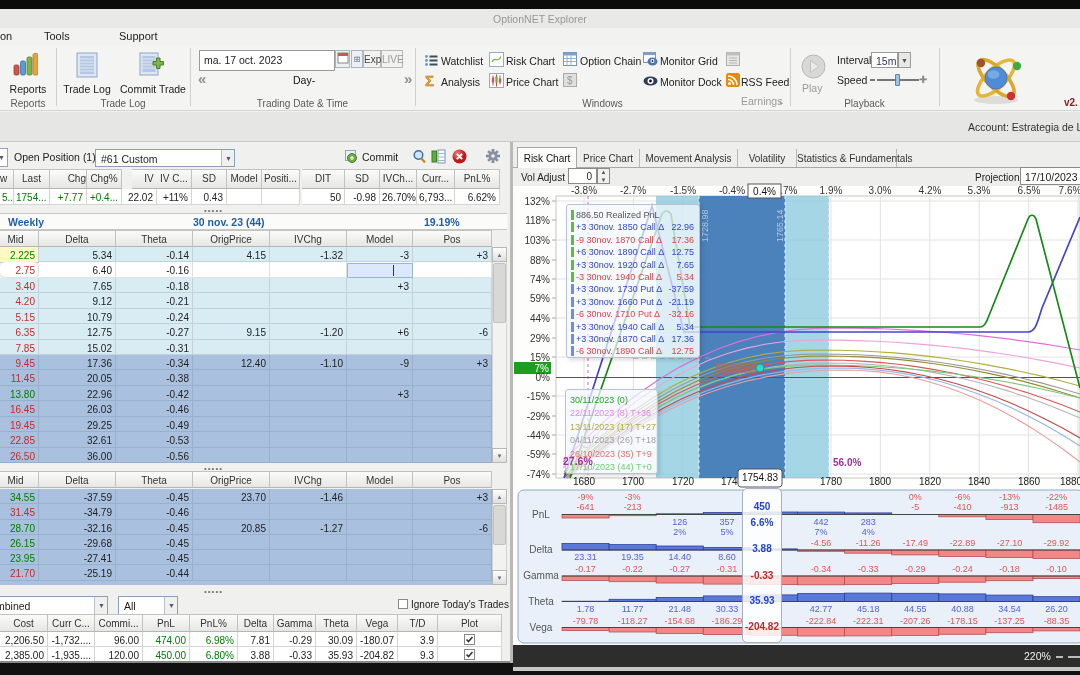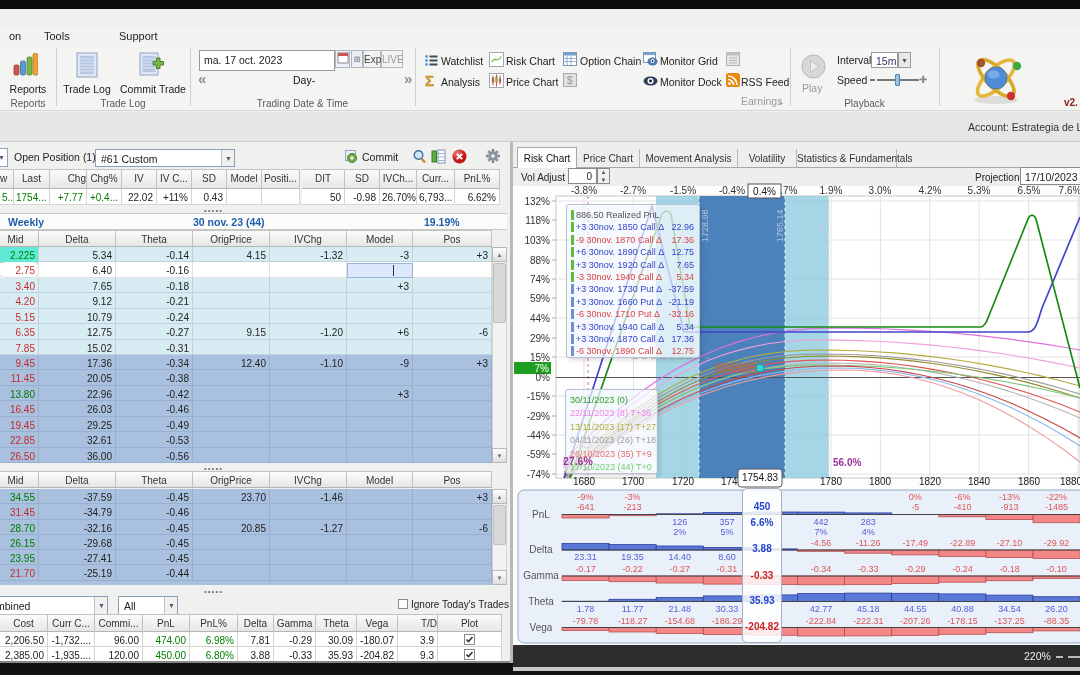--- a/index.html
+++ b/index.html
@@ -16,37 +16,41 @@
 .dots { color:#777; font-size:8px; letter-spacing:1px; }
 .sb { background:#f2f2f0; border:1px solid #d5d5d3; }
 .sbtn { background:linear-gradient(#fdfdfd,#dfdfdd); border:1px solid #b8b8b6; color:#5a7186; font-size:6px; text-align:center; }
 .rl { font-size:10.5px; white-space:nowrap; }
 </style>
 </head>
 <body>
 <div id="app">
 
   <div class="abs" style="left:0;top:0;width:1080px;height:9px;background:#0c0c0c;"></div>
+  <div class="abs" style="left:0;top:9px;width:1080px;height:19px;background:#e9e9e7;">
+    <div class="abs" style="left:0;top:4px;width:1080px;text-align:center;color:#979797;font-size:10.5px;">OptionNET Explorer</div>
+  </div>
   <div class="abs" style="left:0;top:28px;width:1080px;height:17px;background:#f2f2f0;font-size:11px;">
-    <span class="abs" style="left:0px;top:2px;padding-left:9px;">on</span>
+    <span class="abs" style="left:0px;top:2px;">on</span>
     <span class="abs" style="left:44px;top:2px;">Tools</span>
     <span class="abs" style="left:119px;top:2px;">Support</span>
   </div>
   <span class="abs" style="left:957px;top:64px;color:#777;font-size:8px;">▲</span>
   <span class="abs" style="left:992px;top:61px;color:#3a6fd8;font-weight:bold;font-size:13px;">?</span>
 
   <div class="abs" id="ribbon" style="left:0;top:45px;width:1080px;height:66px;background:#f4f4f2;border-bottom:1px solid #d5d5d3;">
     <div class="abs" style="left:56px;top:3px;width:1px;height:58px;background:#d0d0ce;"></div>
     <div class="abs" style="left:190px;top:3px;width:1px;height:58px;background:#d0d0ce;"></div>
     <div class="abs" style="left:415px;top:3px;width:1px;height:58px;background:#d0d0ce;"></div>
     <div class="abs" style="left:790px;top:3px;width:1px;height:58px;background:#d0d0ce;"></div>
     <div class="abs" style="left:939px;top:3px;width:1px;height:58px;background:#d0d0ce;"></div>
     <div class="abs" style="left:0px;top:53px;width:56px;text-align:center;color:#5a5a5a;font-size:10px;">Reports</div>
     <div class="abs" style="left:56px;top:53px;width:134px;text-align:center;color:#5a5a5a;font-size:10px;">Trade Log</div>
     <div class="abs" style="left:190px;top:53px;width:225px;text-align:center;color:#5a5a5a;font-size:10px;">Trading Date &amp; Time</div>
+    <div class="abs" style="left:415px;top:53px;width:375px;text-align:center;color:#5a5a5a;font-size:10px;">Windows</div>
     <div class="abs" style="left:790px;top:53px;width:149px;text-align:center;color:#5a5a5a;font-size:10px;">Playback</div>
     <div class="abs" style="left:779px;top:50px;color:#888;font-size:9px;">⌞</div>
     <svg class="abs" style="left:13px;top:8px;" width="25" height="23" viewBox="0 0 25 23">
       <rect x="1" y="12" width="5" height="10" rx="1.5" fill="#c9584e" stroke="#a03a32" stroke-width="0.8"></rect>
       <rect x="7.5" y="8" width="5" height="14" rx="1.5" fill="#5b9bd5" stroke="#3a6ea5" stroke-width="0.8"></rect>
       <rect x="14" y="4" width="5" height="18" rx="1.5" fill="#7ab648" stroke="#538234" stroke-width="0.8"></rect>
       <rect x="20" y="0.5" width="5" height="21.5" rx="1.5" fill="#e8a33d" stroke="#b97a20" stroke-width="0.8"></rect>
     </svg>
     <div class="abs rl" style="left:0px;top:38px;width:56px;text-align:center;">Reports</div>
     <svg class="abs" style="left:76px;top:7px;" width="22" height="26" viewBox="0 0 22 26">
@@ -214,21 +218,21 @@
       <path d="M6 0h2v2.2h-2zM6 11.8h2V14h-2zM0 6h2.2v2H0zM11.8 6H14v2h-2.2zM1.6 3l1.5-1.5 1.5 1.5-1.5 1.5zM9.4 10.9l1.5-1.5 1.5 1.5-1.5 1.5zM10.9 1.5L12.4 3l-1.5 1.5L9.4 3zM3.1 9.4l1.5 1.5L3.1 12.4 1.6 10.9z"></path>
       <circle cx="7" cy="7" r="4.4"></circle>
       </g>
       <circle cx="7" cy="7" r="1.8" fill="#f0f0ee"></circle>
     </svg>
 
 <div class="abs hc" style="left:0px;top:169px;width:14px;height:20px;text-align:left;">w</div>
     <div class="abs hc" style="left:14px;top:169px;width:36px;height:20px;text-align:center;">Last</div>
     <div class="abs hc" style="left:50px;top:169px;width:37px;height:20px;text-align:right;">Chg</div>
     <div class="abs hc" style="left:87px;top:169px;width:35px;height:20px;text-align:center;">Chg%</div>
-    <div class="abs hc" style="left:122px;top:169px;width:35px;height:20px;text-align:center;">IV</div>
+    <div class="abs hc" style="left:132px;top:169px;width:35px;height:20px;text-align:center;">IV</div>
     <div class="abs hc" style="left:157px;top:169px;width:35px;height:20px;text-align:center;">IV C...</div>
     <div class="abs hc" style="left:192px;top:169px;width:35px;height:20px;text-align:center;">SD</div>
     <div class="abs hc" style="left:227px;top:169px;width:35px;height:20px;text-align:center;">Model</div>
     <div class="abs hc" style="left:262px;top:169px;width:38px;height:20px;text-align:center;">Positi...</div>
 <div class="abs hc" style="left:302px;top:169px;width:43px;height:20px;text-align:center;">DIT</div>
     <div class="abs hc" style="left:345px;top:169px;width:35px;height:20px;text-align:center;">SD</div>
     <div class="abs hc" style="left:380px;top:169px;width:37px;height:20px;text-align:center;">IVCh...</div>
     <div class="abs hc" style="left:417px;top:169px;width:38px;height:20px;text-align:center;">Curr...</div>
     <div class="abs hc" style="left:455px;top:169px;width:45px;height:20px;text-align:center;">PnL%</div>
 <div class="abs cell green" style="left:0px;top:189px;width:14px;height:16px;background:#fff;border-color:#d5d5d3;">5...</div>
@@ -251,21 +255,21 @@
   <b class="abs blue" style="left:193px;top:2px;">30 nov. 23 (44)</b>
   <b class="abs blue" style="left:424px;top:2px;">19.19%</b>
     </div>
 <div class="abs hc" style="left:0px;top:230px;width:39px;height:17px;text-align:center;"><span style="margin-left:-7px">Mid</span></div>
     <div class="abs hc" style="left:39px;top:230px;width:77px;height:17px;text-align:center;">Delta</div>
     <div class="abs hc" style="left:116px;top:230px;width:77px;height:17px;text-align:center;">Theta</div>
     <div class="abs hc" style="left:193px;top:230px;width:77px;height:17px;text-align:center;">OrigPrice</div>
     <div class="abs hc" style="left:270px;top:230px;width:77px;height:17px;text-align:center;">IVChg</div>
     <div class="abs hc" style="left:347px;top:230px;width:66px;height:17px;text-align:center;">Model</div>
     <div class="abs hc" style="left:413px;top:230px;width:79px;height:17px;text-align:center;">Pos</div>
-<div class="abs cell green" style="left:0px;top:247px;width:39px;height:16px;background:#5eead4;border-color:#c3d2da;">2.225</div>
+<div class="abs cell green" style="left:0px;top:247px;width:39px;height:16px;background:#fef9c3;border-color:#c3d2da;">2.225</div>
     <div class="abs cell " style="left:39px;top:247px;width:77px;height:15px;background:#d8edf3;border-color:#c3d2da;">5.34</div>
     <div class="abs cell " style="left:116px;top:247px;width:77px;height:15px;background:#d8edf3;border-color:#c3d2da;">-0.14</div>
     <div class="abs cell " style="left:193px;top:247px;width:77px;height:15px;background:#d8edf3;border-color:#c3d2da;">4.15</div>
     <div class="abs cell " style="left:270px;top:247px;width:77px;height:15px;background:#d8edf3;border-color:#c3d2da;">-1.32</div>
     <div class="abs cell " style="left:347px;top:247px;width:66px;height:15px;background:#d8edf3;border-color:#c3d2da;">-3</div>
     <div class="abs cell " style="left:413px;top:247px;width:79px;height:15px;background:#d8edf3;border-color:#c3d2da;">+3</div>
     <div class="abs cell red" style="left:0px;top:262px;width:39px;height:16px;background:#ffffff;border-color:#e0e0e0;border-radius:6px;">2.75</div>
     <div class="abs cell " style="left:39px;top:262px;width:77px;height:16px;background:#ffffff;border-color:#e0e0e0;">6.40</div>
     <div class="abs cell " style="left:116px;top:262px;width:77px;height:16px;background:#ffffff;border-color:#e0e0e0;">-0.16</div>
     <div class="abs cell " style="left:193px;top:262px;width:77px;height:16px;background:#ffffff;border-color:#e0e0e0;"></div>
@@ -430,21 +434,21 @@
 
 <div class="abs hc" style="left:0px;top:614px;width:48px;height:18px;text-align:center;">Cost</div>
     <div class="abs hc" style="left:48px;top:614px;width:47px;height:18px;text-align:center;">Curr C...</div>
     <div class="abs hc" style="left:95px;top:614px;width:48px;height:18px;text-align:center;">Commi...</div>
     <div class="abs hc" style="left:143px;top:614px;width:47px;height:18px;text-align:center;">PnL</div>
     <div class="abs hc" style="left:190px;top:614px;width:48px;height:18px;text-align:center;">PnL%</div>
     <div class="abs hc" style="left:238px;top:614px;width:36px;height:18px;text-align:center;">Delta</div>
     <div class="abs hc" style="left:274px;top:614px;width:42px;height:18px;text-align:center;">Gamma</div>
     <div class="abs hc" style="left:316px;top:614px;width:41px;height:18px;text-align:center;">Theta</div>
     <div class="abs hc" style="left:357px;top:614px;width:41px;height:18px;text-align:center;">Vega</div>
-    <div class="abs hc" style="left:398px;top:614px;width:40px;height:18px;text-align:right;">T/D</div>
+    <div class="abs hc" style="left:398px;top:614px;width:40px;height:18px;text-align:center;">T/D</div>
     <div class="abs hc" style="left:438px;top:614px;width:64px;height:18px;text-align:center;">Plot</div>
 <div class="abs cell " style="left:0px;top:632px;width:48px;height:15px;background:#ffffff;border-color:#d5d5d3;">2,206.50</div>
     <div class="abs cell " style="left:48px;top:632px;width:47px;height:15px;background:#ffffff;border-color:#d5d5d3;">-1,732....</div>
     <div class="abs cell " style="left:95px;top:632px;width:48px;height:15px;background:#ffffff;border-color:#d5d5d3;">96.00</div>
     <div class="abs cell green" style="left:143px;top:632px;width:47px;height:15px;background:#ffffff;border-color:#d5d5d3;">474.00</div>
     <div class="abs cell green" style="left:190px;top:632px;width:48px;height:15px;background:#ffffff;border-color:#d5d5d3;">6.98%</div>
     <div class="abs cell " style="left:238px;top:632px;width:36px;height:15px;background:#ffffff;border-color:#d5d5d3;">7.81</div>
     <div class="abs cell " style="left:274px;top:632px;width:42px;height:15px;background:#ffffff;border-color:#d5d5d3;">-0.29</div>
     <div class="abs cell " style="left:316px;top:632px;width:41px;height:15px;background:#ffffff;border-color:#d5d5d3;">30.09</div>
     <div class="abs cell " style="left:357px;top:632px;width:41px;height:15px;background:#ffffff;border-color:#d5d5d3;">-180.07</div>

